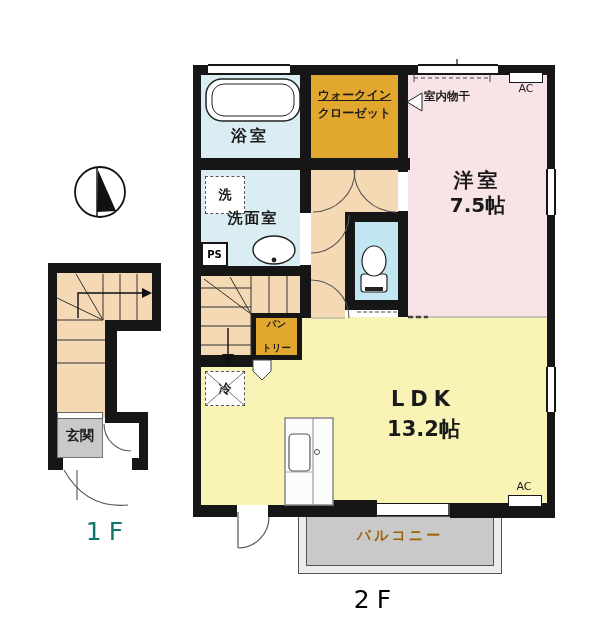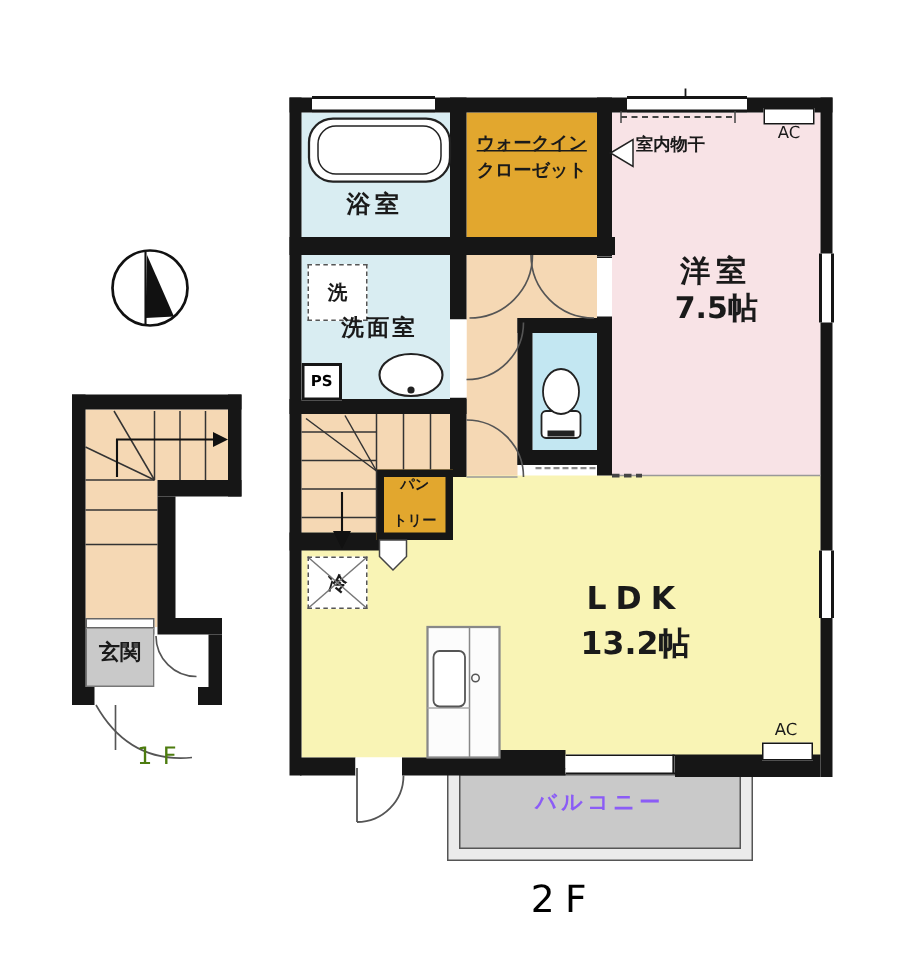--- a/index.html
+++ b/index.html
@@ -211,18 +211,18 @@
   <div class="abs lbl" style="left:201px;top:210px;width:104px;font-size:15px;letter-spacing:2px;">洗面室</div>
   <div class="abs lbl" style="left:408px;top:169px;width:139px;font-size:20px;letter-spacing:4px;">洋室</div>
   <div class="abs lbl" style="left:408px;top:194px;width:139px;font-size:20px;">7.5帖</div>
   <div class="abs lbl" style="left:424px;top:90px;font-size:11.5px;">室内物干</div>
   <div class="abs lbl" style="left:509px;top:83px;width:34px;font-size:11px;font-weight:400;">AC</div>
   <div class="abs lbl" style="left:506px;top:481px;width:36px;font-size:11px;font-weight:400;">AC</div>
   <div class="abs lbl" style="left:251px;top:319px;width:51px;font-size:9.5px;z-index:6;">パン</div>
   <div class="abs lbl" style="left:251px;top:343px;width:51px;font-size:9.5px;z-index:6;">トリー</div>
   <div class="abs lbl" style="left:300px;top:388px;width:247px;font-size:21px;letter-spacing:6px;">LDK</div>
   <div class="abs lbl" style="left:300px;top:418px;width:247px;font-size:21px;">13.2帖</div>
-  <div class="abs lbl" style="left:306px;top:528px;width:188px;font-size:14px;letter-spacing:3px;color:#8b5cf6;">バルコニー</div>
+  <div class="abs lbl" style="left:306px;top:528px;width:188px;font-size:14px;letter-spacing:3px;color:#a16207;">バルコニー</div>
   <div class="abs lbl" style="left:57px;top:428px;width:46px;font-size:14px;">玄関</div>
-  <div class="abs lbl" style="left:68px;top:495px;width:80px;font-size:16px;letter-spacing:7px;font-weight:400;color:#4d7c0f;">1F</div>
+  <div class="abs lbl" style="left:68px;top:518px;width:80px;font-size:25px;letter-spacing:7px;font-weight:400;color:#0f766e;">1F</div>
   <div class="abs lbl" style="left:336px;top:586px;width:80px;font-size:25px;letter-spacing:7px;font-weight:400;color:#000000;">2F</div>
 
 </div>
 
 </body></html>

